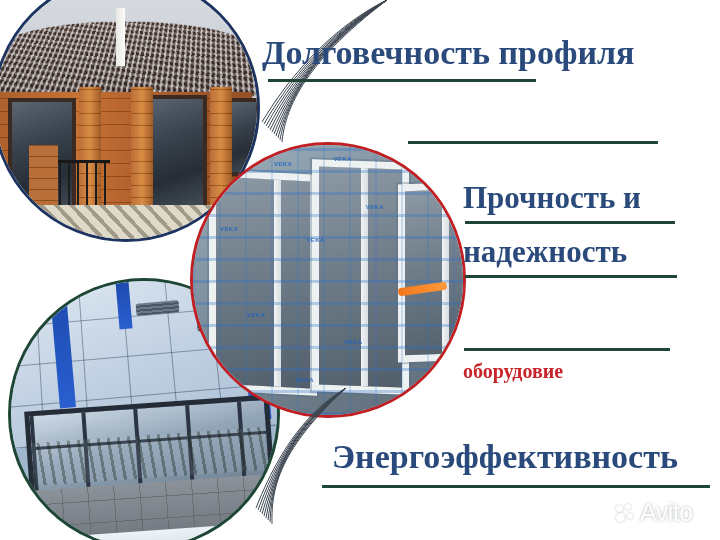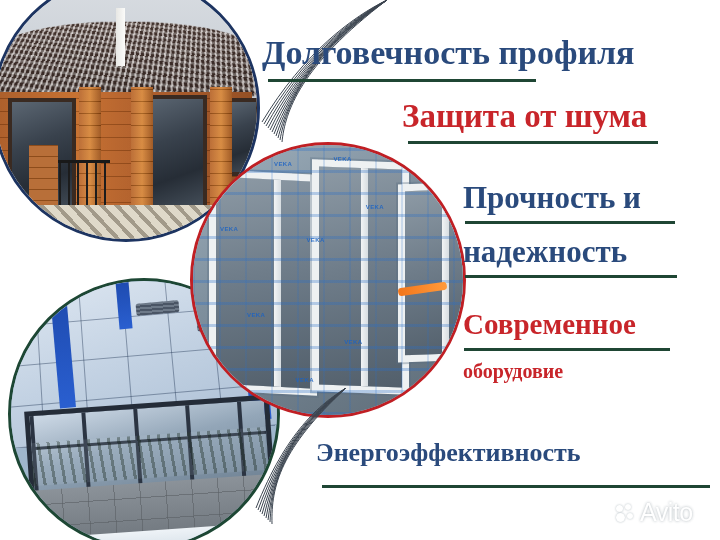--- a/index.html
+++ b/index.html
@@ -258,21 +258,21 @@
   #r-prochnost     { left: 465px; top: 221px; width: 210px; }
 
   #t-nadezhnost    { left: 463px; top: 236px; font-size: 31px; text-align: center; }
   #r-nadezhnost    { left: 465px; top: 275px; width: 212px; }
 
   #t-sovremennoe   { left: 463px; top: 310px; font-size: 29px; }
   #r-sovremennoe   { left: 464px; top: 348px; width: 206px; }
 
   #t-oborudovie    { left: 463px; top: 361px; font-size: 20px; }
 
-  #t-energo        { left: 316px; top: 440px; font-size: 26px; }
+  #t-energo        { left: 332px; top: 440px; font-size: 34px; }
   #r-energo        { left: 322px; top: 485px; width: 388px; }
 
   
   #watermark {
     position: absolute;
     left: 616px;
     top: 500px;
     display: flex;
     align-items: center;
     gap: 4px;
@@ -393,30 +393,28 @@
       <path d="M96 0 C 48 38, 26 74, 16 130"></path>
       <path d="M96 0 C 43 44, 24 82, 18 132"></path>
       <path d="M96 0 C 37 52, 22 90, 20 134"></path>
       <path d="M96 0 C 31 60, 21 98, 22 136"></path>
     </g>
   </svg>
 
   <div class="headline blue" id="t-dolgovechnost">Долговечность профиля</div>
   <div class="rule" id="r-dolgovechnost"></div>
 
-  <div class="headline red" id="t-zashchita">Защита от шума</div>
   <div class="rule" id="r-zashchita"></div>
 
   <div class="headline blue" id="t-prochnost">Прочность и</div>
   <div class="rule" id="r-prochnost"></div>
 
   <div class="headline blue" id="t-nadezhnost">надежность</div>
   <div class="rule" id="r-nadezhnost"></div>
 
-  <div class="headline red" id="t-sovremennoe">Современное</div>
   <div class="rule" id="r-sovremennoe"></div>
 
   <div class="headline red" id="t-oborudovie">оборудовие</div>
 
   <div class="headline blue" id="t-energo">Энергоэффективность</div>
   <div class="rule" id="r-energo"></div>
 
   <div id="watermark">
     <span class="wm-logo">
       <i></i>

